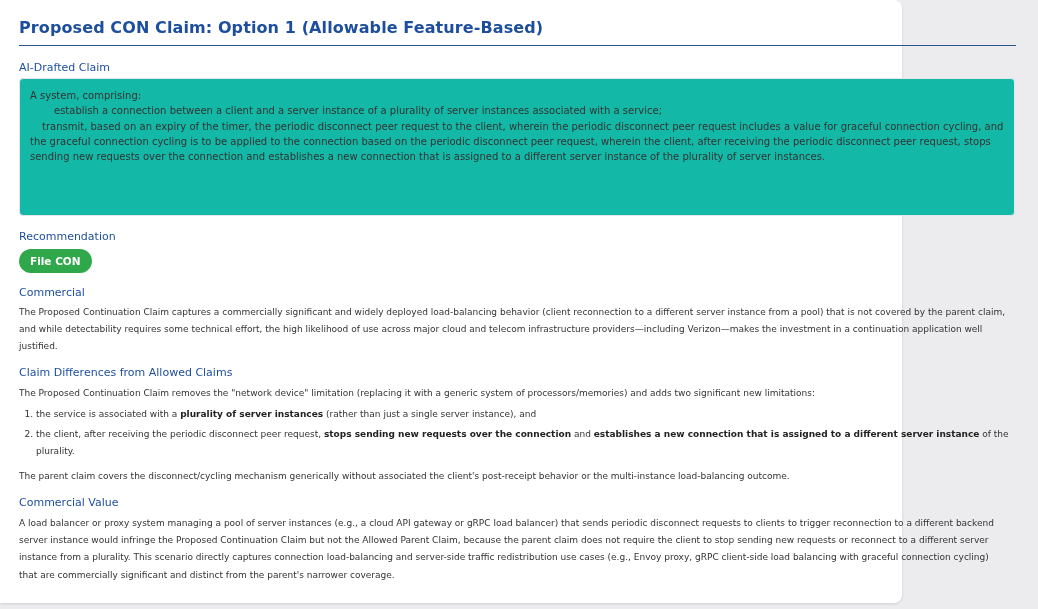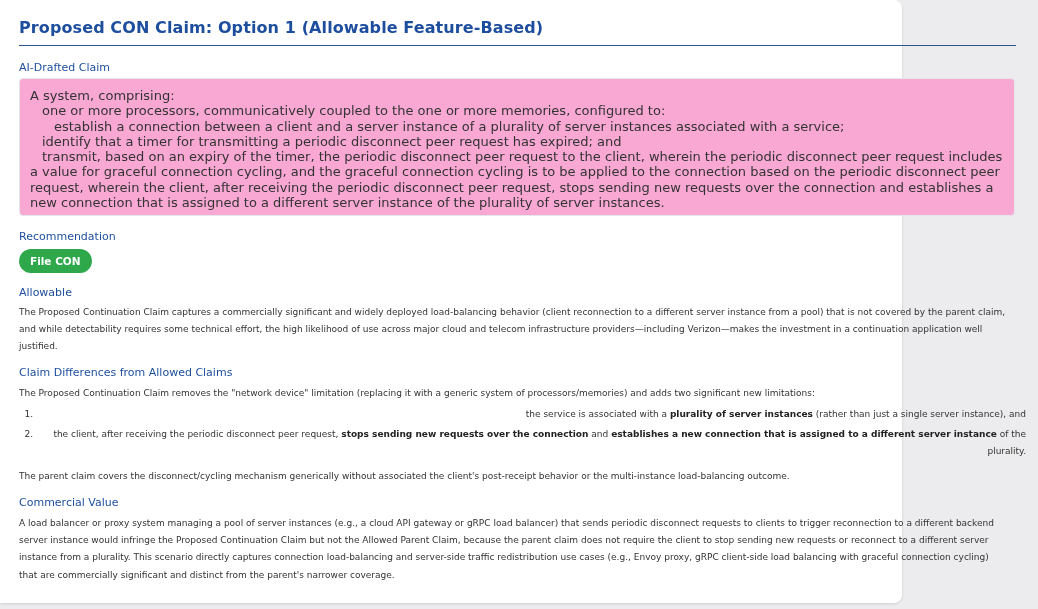--- a/index.html
+++ b/index.html
@@ -25,65 +25,63 @@
   .title-rule {
     position: absolute; top: 45px; left: 0; width: 997px; height: 1px;
     background: #2c558f;
   }
   h2 {
     margin: 0; position: absolute; left: 0;
     font-size: 11px; font-weight: normal; color: #1d4e9e;
   }
   .claim-box {
     position: absolute; left: 0; top: 78px; width: 996px; height: 138px;
-    background: #f9a8d4;
+    background: #14b8a6;
     border: 1px solid #e4e6ea;
     border-radius: 4px;
     box-sizing: border-box;
     padding: 9px 10px;
-    font-size: 13px; line-height: 15.3px; color: #333;
+    font-size: 10px; line-height: 15.3px; color: #333;
   }
   .claim-box .l1 { padding-left: 12px; }
   .claim-box .l2 { padding-left: 24px; }
   .claim-box .wrap { text-indent: 12px; }
   .badge {
     position: absolute; left: 0; top: 249px;
     height: 24px; line-height: 24px; padding: 0 11px;
     border-radius: 12px;
     background: #2ea84a; color: #fff;
     font-size: 10.5px; font-weight: bold;
   }
   p, ol { margin: 0; font-size: 9px; line-height: 17.2px; color: #333; }
   .para { position: absolute; left: 0; width: 990px; }
   ol { position: absolute; left: 0; width: 990px; padding-left: 17px; }
-  ol li { margin-bottom: 3px; text-align: right; }
+  ol li { margin-bottom: 3px; }
   b { font-weight: bold; color: #222; }
 </style>
 </head>
 <body>
 
 <div class="card">
   <div class="inner">
 
     <h1>Proposed CON Claim: Option 1 (Allowable Feature-Based)</h1>
     <div class="title-rule"></div>
 
     <h2 style="top:61px">AI-Drafted Claim</h2>
     <div class="claim-box">
       <div>A system, comprising:</div>
-      <div class="l1">one or more processors, communicatively coupled to the one or more memories, configured to:</div>
       <div class="l2">establish a connection between a client and a server instance of a plurality of server instances associated with a service;</div>
-      <div class="l1">identify that a timer for transmitting a periodic disconnect peer request has expired; and</div>
       <div class="wrap">transmit, based on an expiry of the timer, the periodic disconnect peer request to the client, wherein the periodic disconnect peer request includes a value for graceful connection cycling, and the graceful connection cycling is to be applied to the connection based on the periodic disconnect peer request, wherein the client, after receiving the periodic disconnect peer request, stops sending new requests over the connection and establishes a new connection that is assigned to a different server instance of the plurality of server instances.</div>
     </div>
 
     <h2 style="top:230px">Recommendation</h2>
     <div class="badge">File CON</div>
 
-    <h2 style="top:286px">Allowable</h2>
+    <h2 style="top:286px">Commercial</h2>
     <p class="para" style="top:304px">The Proposed Continuation Claim captures a commercially significant and widely deployed load-balancing behavior (client reconnection to a different server instance from a pool) that is not covered by the parent claim, and while detectability requires some technical effort, the high likelihood of use across major cloud and telecom infrastructure providers—including Verizon—makes the investment in a continuation application well justified.</p>
 
     <h2 style="top:366px">Claim Differences from Allowed Claims</h2>
     <p class="para" style="top:385px">The Proposed Continuation Claim removes the "network device" limitation (replacing it with a generic system of processors/memories) and adds two significant new limitations:</p>
     <ol style="top:406px">
       <li><span>the service is associated with a </span><b>plurality of server instances</b><span> (rather than just a single server instance), and</span></li>
       <li><span>the client, after receiving the periodic disconnect peer request, </span><b>stops sending new requests over the connection</b><span> and </span><b>establishes a new connection that is assigned to a different server instance</b><span> of the plurality.</span></li>
     </ol>
     <p class="para" style="top:468px">The parent claim covers the disconnect/cycling mechanism generically without associated the client's post-receipt behavior or the multi-instance load-balancing outcome.</p>
 

